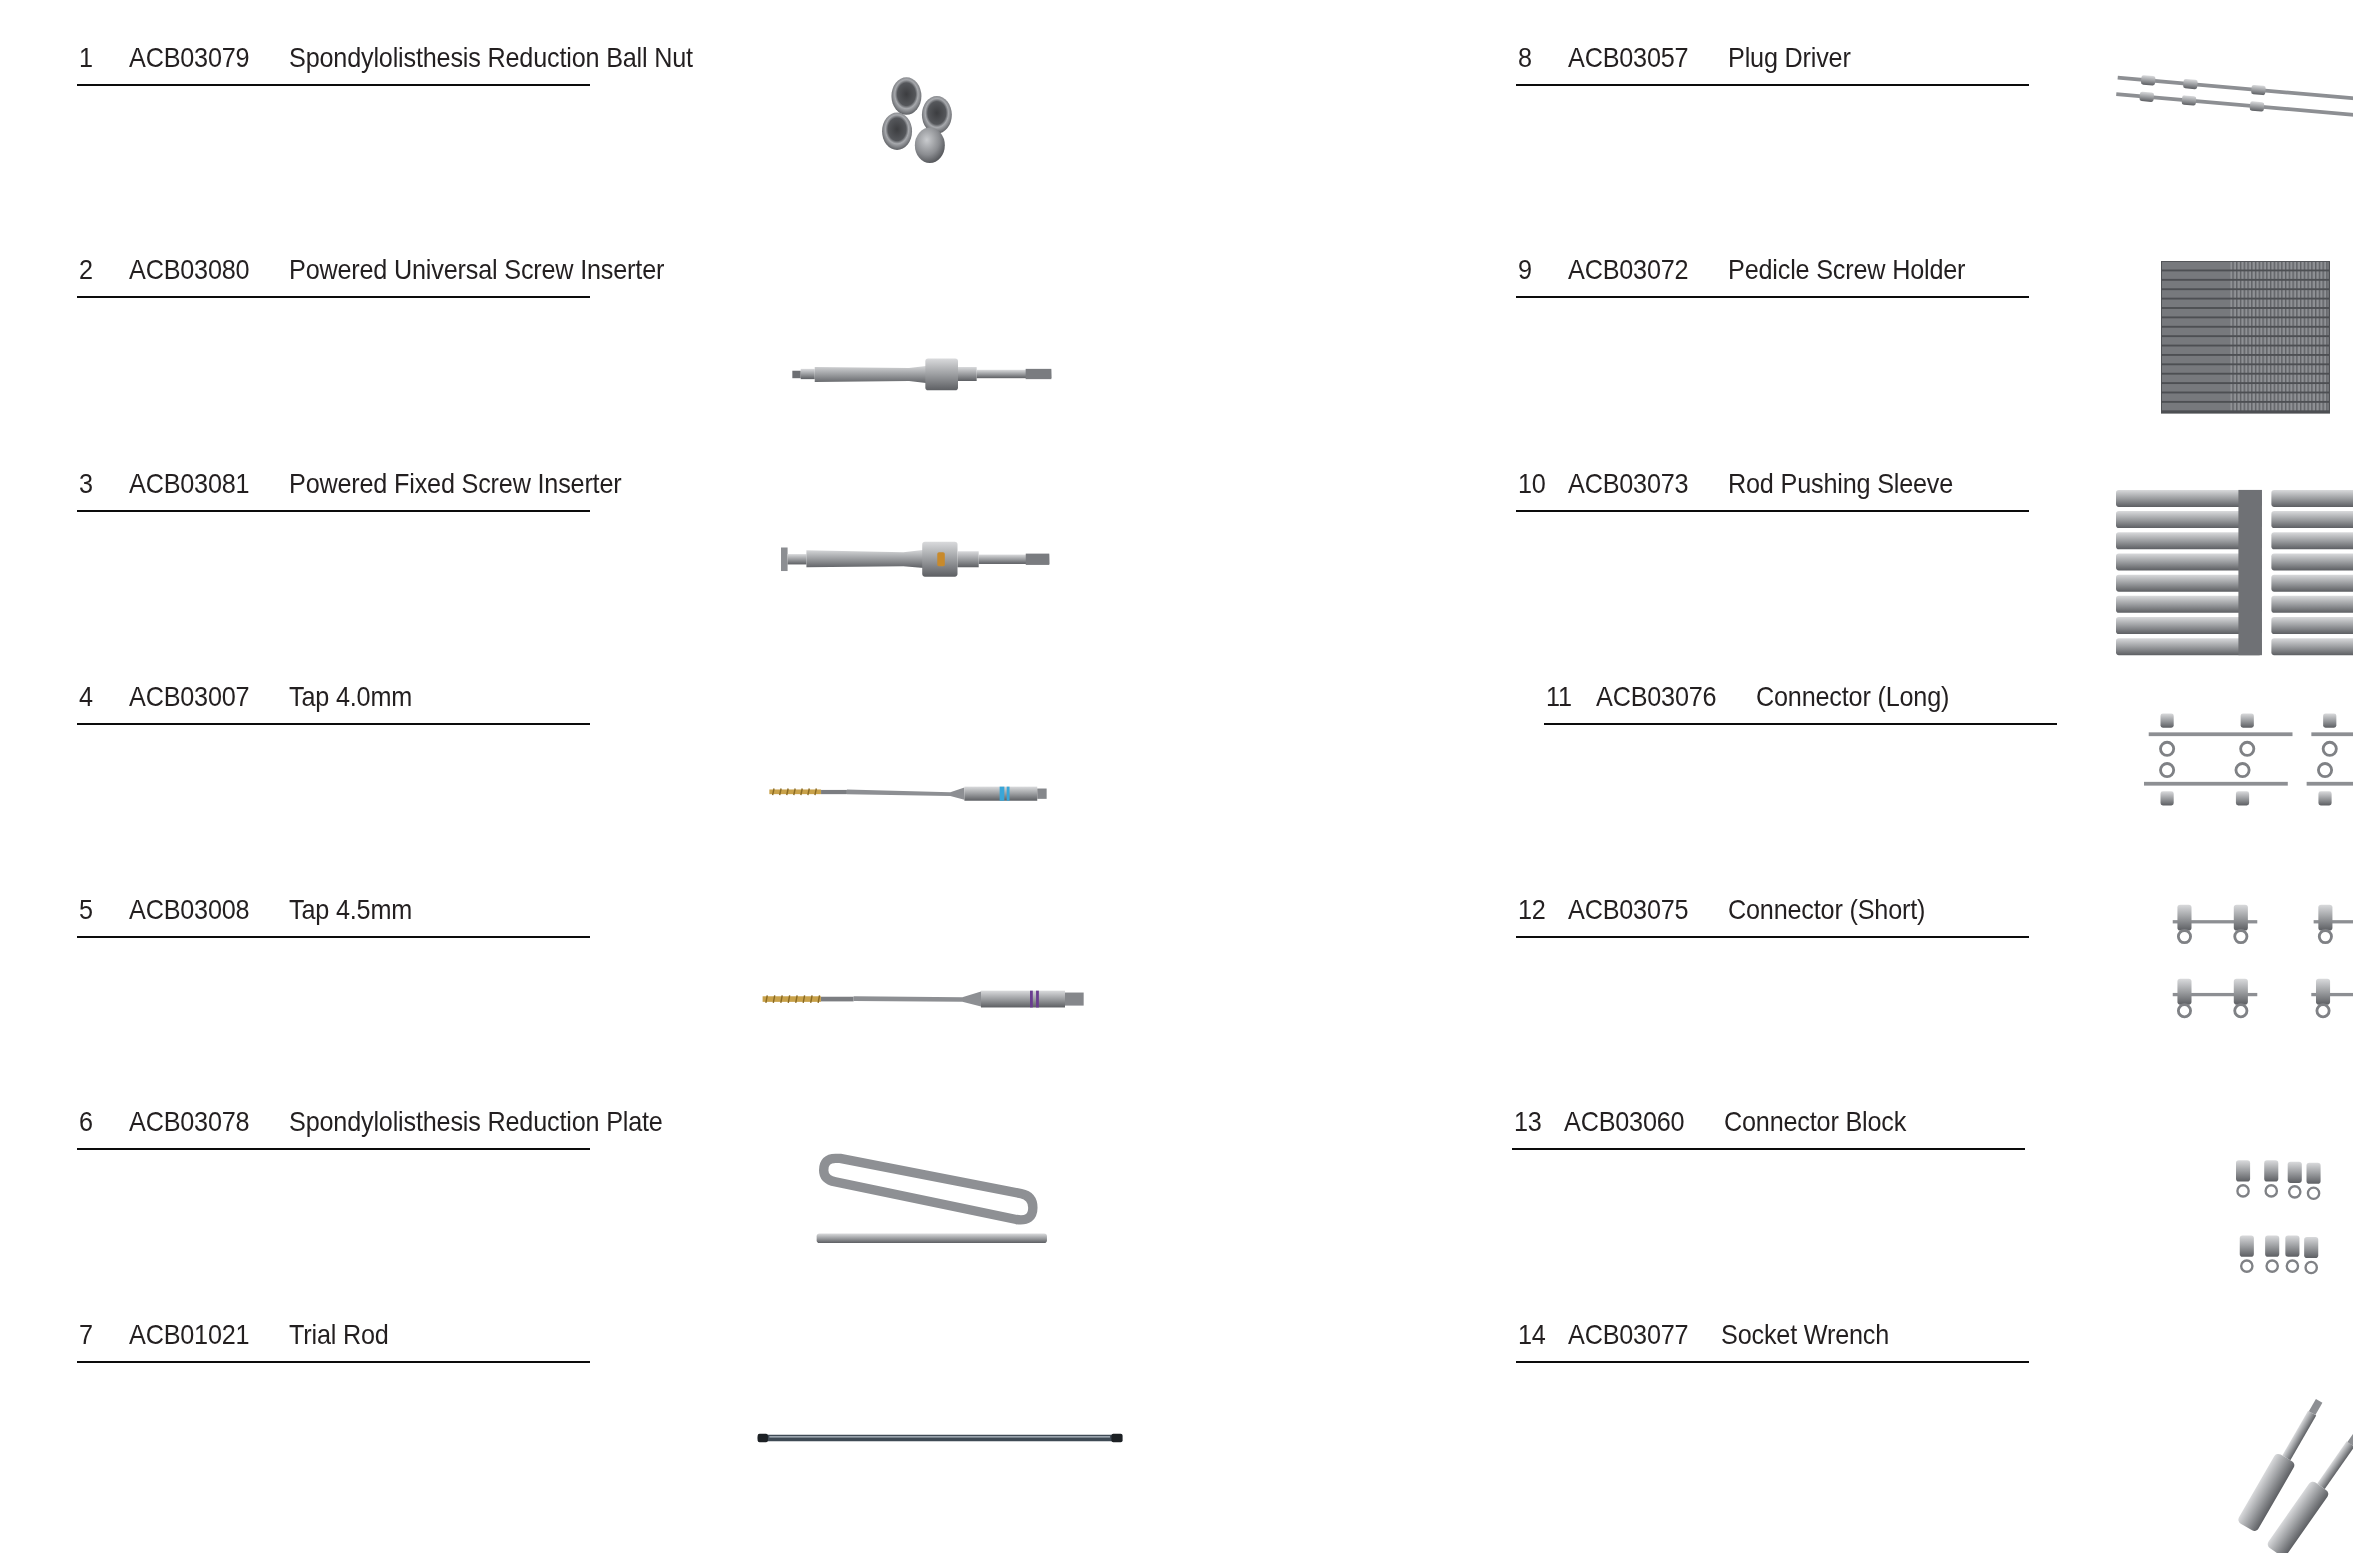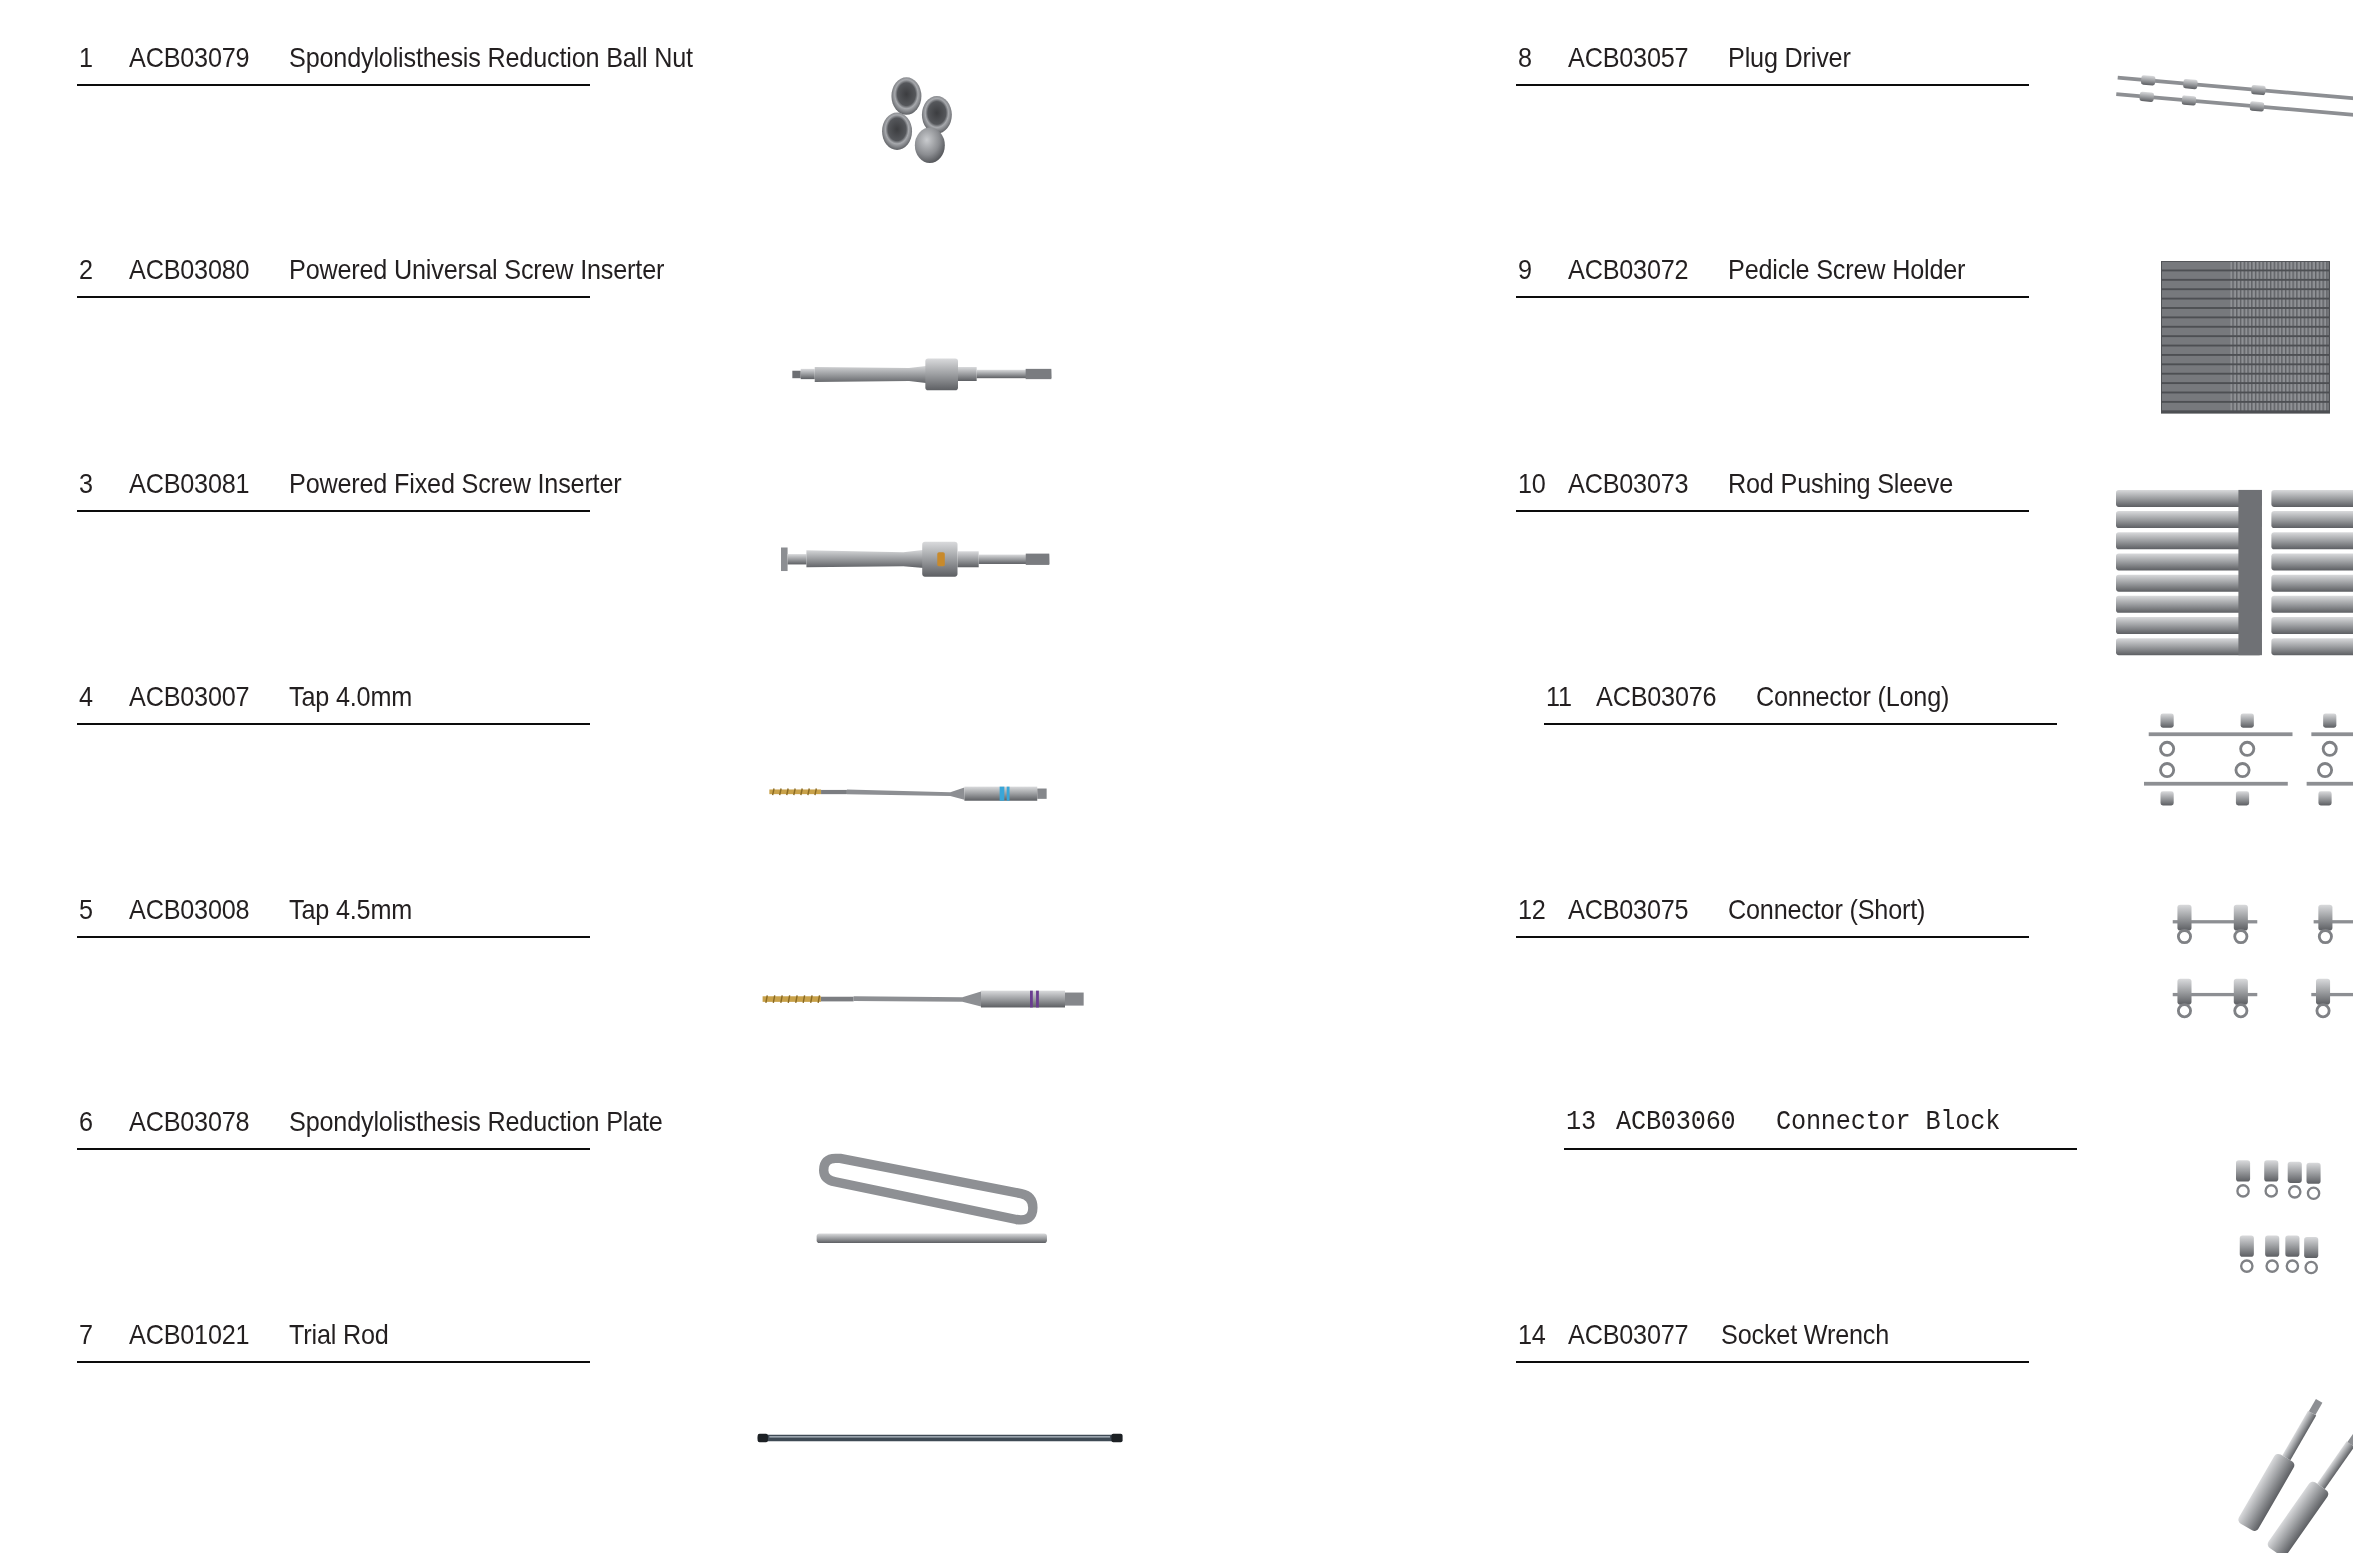--- a/index.html
+++ b/index.html
@@ -83,21 +83,21 @@
   <span class="code" style="left:52px;">ACB03076</span>
   <span class="name" style="left:212px;">Connector (Long)</span>
   <div class="rule"></div>
 </div>
 <div class="row" style="left:1516px; top:891px; width:565px;text-decoration:underline;">
   <span class="num" style="left:1.9px;">12</span>
   <span class="code" style="left:52px;">ACB03075</span>
   <span class="name" style="left:212px;">Connector (Short)</span>
   <div class="rule"></div>
 </div>
-<div class="row" style="left:1564px; top:1103px; width:565px;font-family:Liberation Mono, monospace;">
+<div class="row" style="left:1512px; top:1103px; width:565px;">
   <span class="num" style="left:1.9px;">13</span>
   <span class="code" style="left:52px;">ACB03060</span>
   <span class="name" style="left:212px;">Connector Block</span>
   <div class="rule"></div>
 </div>
 <div class="row" style="left:1516px; top:1316px; width:565px;">
   <span class="num" style="left:1.9px;">14</span>
   <span class="code" style="left:52px;">ACB03077</span>
   <span class="name" style="left:205px;">Socket Wrench</span>
   <div class="rule"></div>

